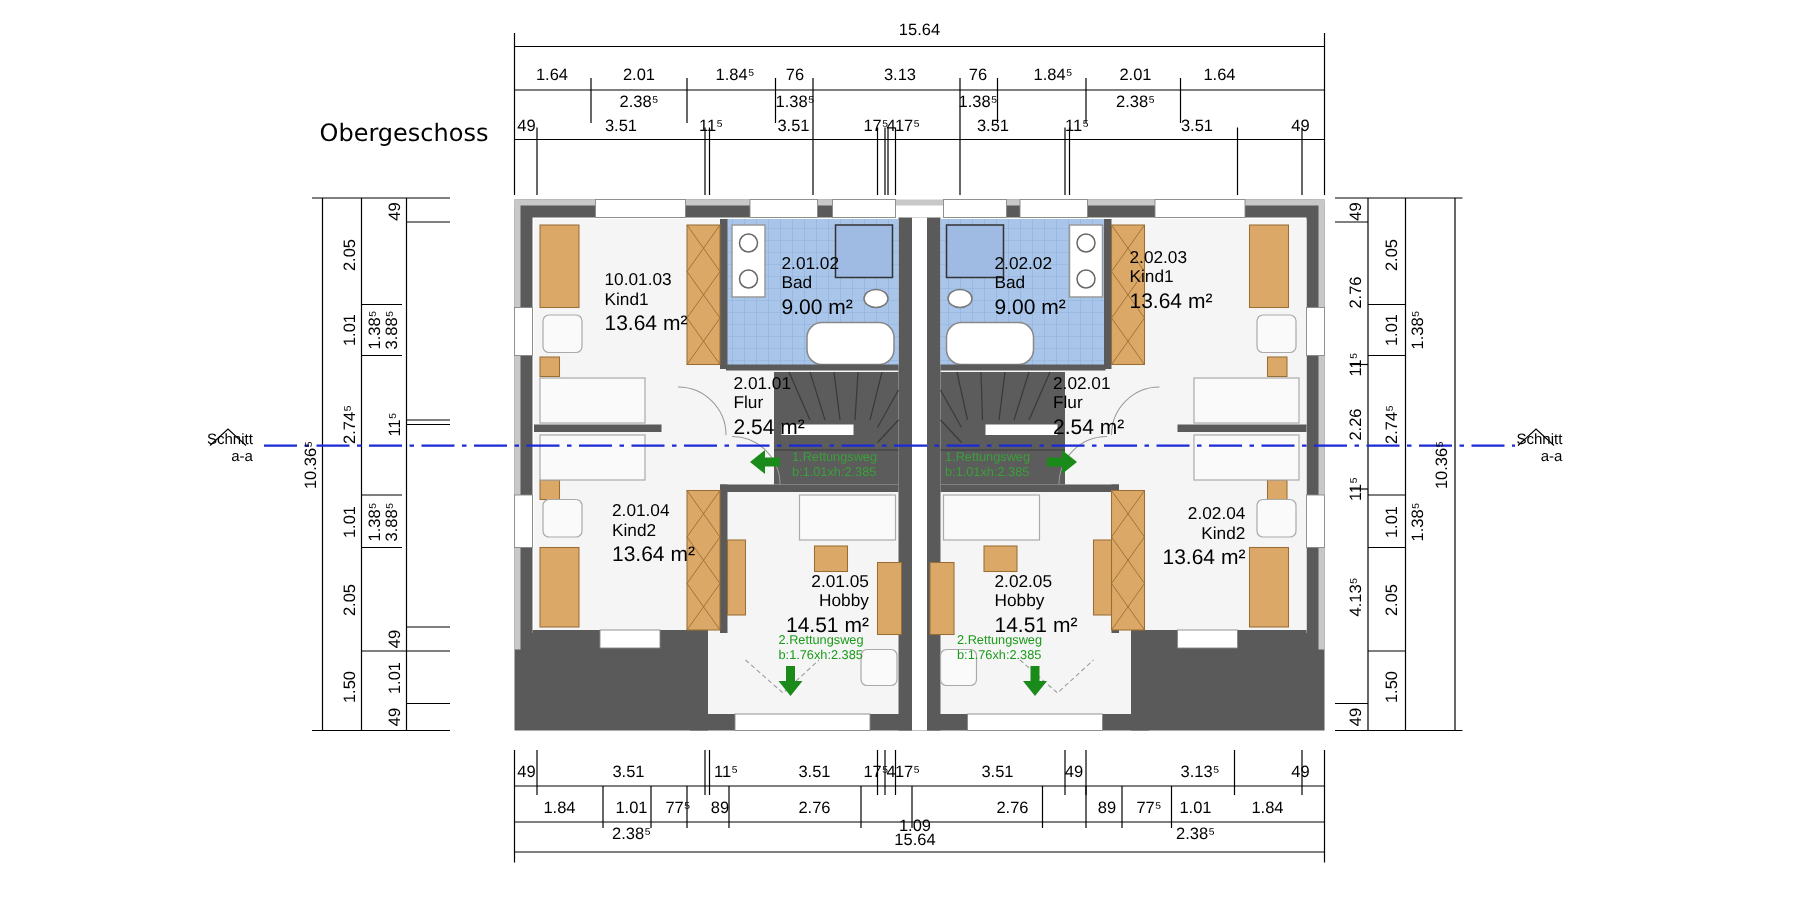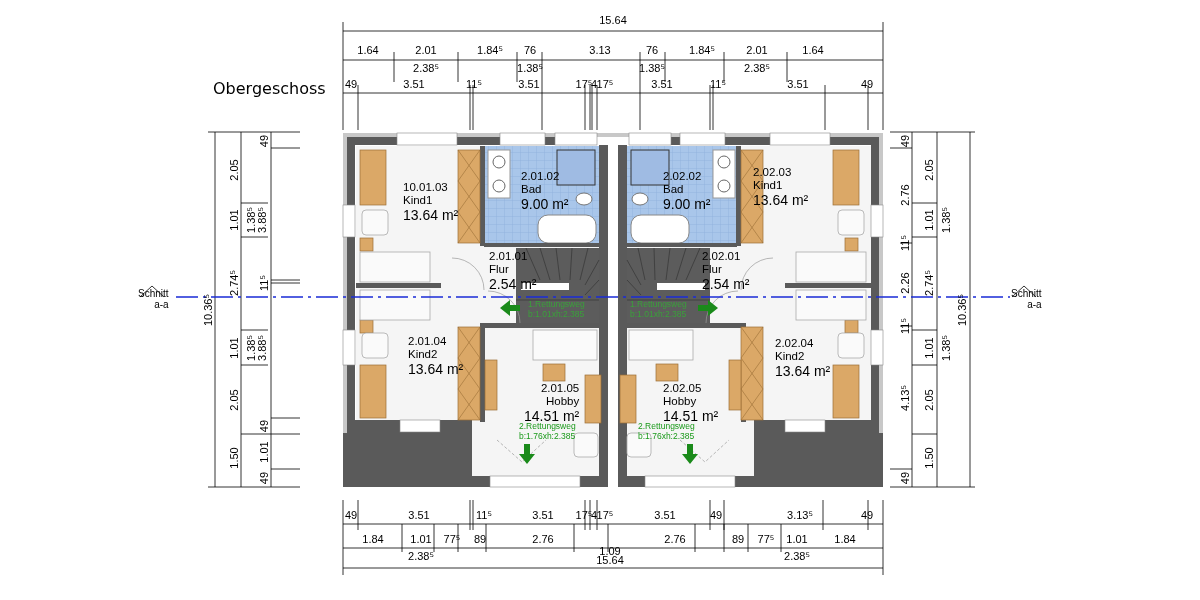--- a/index.html
+++ b/index.html
@@ -422,21 +422,21 @@
 <div class="room-label" style="left:753px;top:166px;">
   <span class="num">2.02.03</span>
   <span class="name">Kind1</span>
   <span class="area">13.64 m²</span>
 </div>
 <div class="room-label" style="left:702px;top:250px;">
   <span class="num">2.02.01</span>
   <span class="name">Flur</span>
   <span class="area">2.54 m²</span>
 </div>
-<div class="room-label" style="left:775px;top:337px;">
+<div class="room-label" style="left:775px;top:337px;text-align:right;">
   <span class="num">2.02.04</span>
   <span class="name">Kind2</span>
   <span class="area">13.64 m²</span>
 </div>
 <div class="room-label" style="left:663px;top:382px;">
   <span class="num">2.02.05</span>
   <span class="name">Hobby</span>
   <span class="area">14.51 m²</span>
 </div>
 

